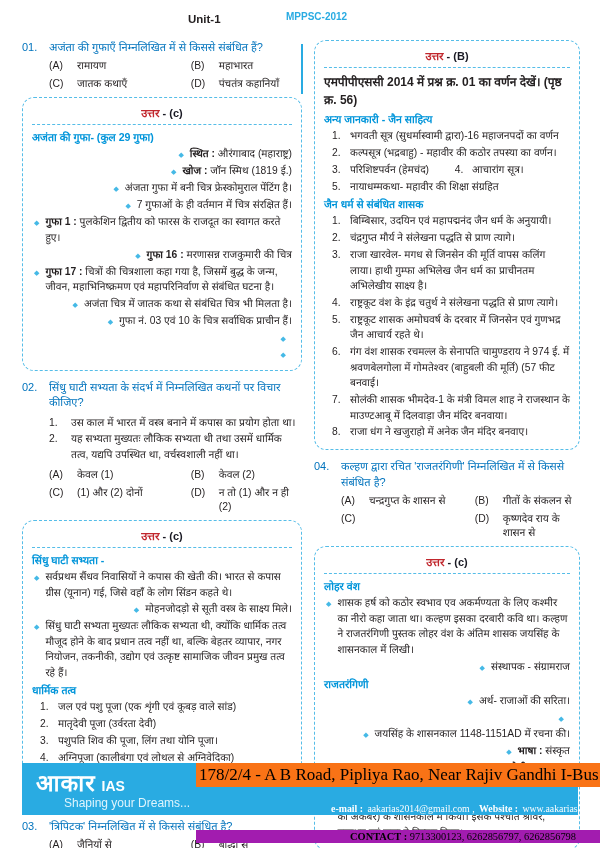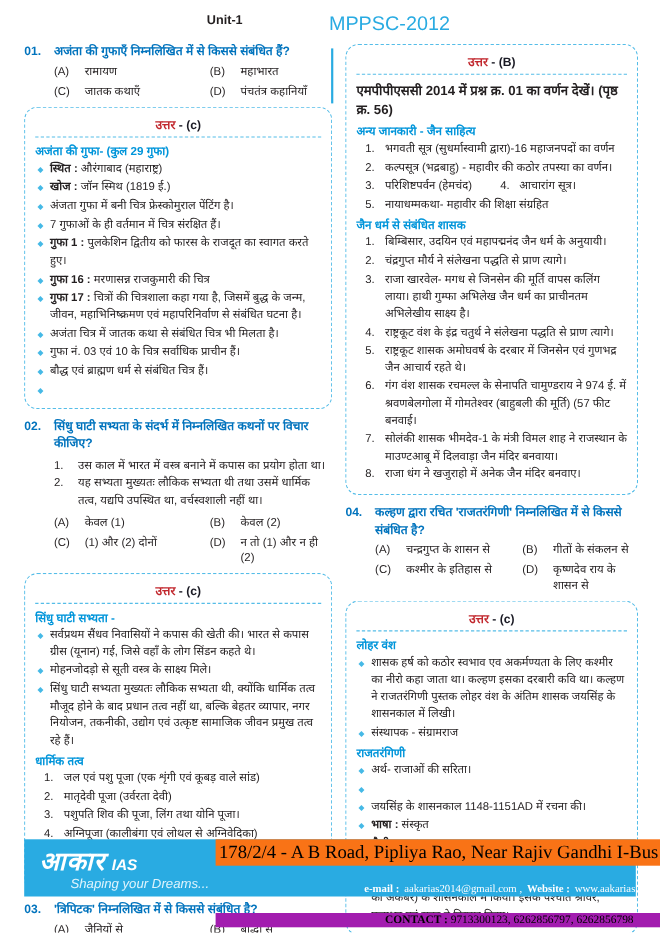--- a/index.html
+++ b/index.html
@@ -1,47 +1,47 @@
 <!DOCTYPE html>
 <html><head>
 <meta charset="utf-8">
 <style>
   html,body{margin:0;padding:0;background:#ffffff;}
   .page{position:relative;width:600px;height:848px;background:#fff;overflow:hidden;
         font-family:"Liberation Sans","DejaVu Sans",sans-serif;color:#231f20;}
   .hdr-unit{position:absolute;top:13px;left:188px;font-weight:bold;font-size:11.5px;color:#231f20;}
-  .hdr-exam{position:absolute;top:11px;left:299px;font-weight:normal;font-size:18px;color:#29abe2;}
+  .hdr-exam{position:absolute;top:11px;left:286px;font-weight:bold;font-size:10px;color:#29abe2;}
   .vdiv{position:absolute;left:301px;top:44px;width:2px;height:50px;background:#29abe2;}
   .cols{position:absolute;top:34px;left:22px;width:558px;display:flex;gap:12px;}
   .col-left{width:280px;}
   .col-right{width:266px;}
   
-  .q{display:flex;gap:7px;color:#0073bd;font-weight:bold;font-size:11px;line-height:1.4;margin:6px 0 4px;}
+  .q{display:flex;gap:7px;color:#0073bd;font-weight:normal;font-size:11px;line-height:1.4;margin:6px 0 4px;}
   .q-no{min-width:20px;}
   .opts{display:grid;grid-template-columns:56% 44%;padding-left:27px;font-size:10.4px;row-gap:4px;margin:2px 0 6px;}
   .opt{display:flex;gap:8px;line-height:1.35;}
   .opt-key{min-width:20px;}
   .stmts{padding-left:27px;font-size:10.4px;margin:1px 0 5px;}
   .stmt{display:flex;gap:8px;line-height:1.55;}
   .stmt-n{min-width:14px;}
   
   .abox{border:1.4px dashed #55bde8;border-radius:12px;padding:5px 9px 8px;margin:6px 0 9px;background:#fff;}
   .ahead{text-align:center;font-weight:bold;font-size:11px;border-bottom:1.4px dashed #55bde8;padding:2px 0 4px;margin-bottom:5px;}
   .ahead .red{color:#c1272d;}
   .ahead .val{color:#1a1a24;}
   .anote{font-weight:bold;font-size:12px;line-height:1.5;margin:1px 0 3px;}
   .bheading{color:#0095da;font-weight:bold;font-size:10.6px;margin:3px 0 2px;}
-  .li{display:flex;font-size:10.3px;line-height:1.5;margin:1.5px 0;}
+  .li{display:flex;font-size:10.3px;line-height:1.5;margin:1.5px 0;justify-content:flex-end;}
   .li b:empty{display:none;}
   .diamond{color:#45b9e6;font-size:7px;margin:4px 6px 0 2px;flex:0 0 auto;}
   .nli{display:flex;font-size:10.3px;line-height:1.5;margin:1.5px 0;padding-left:8px;}
   .nli .n{min-width:18px;flex:0 0 auto;}
   
   .footer{position:absolute;left:22px;top:763px;width:556px;height:52px;background:#29abe2;display:flex;}
-  .f-logo{width:168px;color:#fff;padding:3px 6px 0 14px;font-style:italic;}
+  .f-logo{width:168px;color:#fff;padding:3px 6px 0 14px;}
   .f-logo-main{font-size:23px;font-weight:bold;font-family:"Liberation Serif","DejaVu Serif",serif;letter-spacing:1px;}
   .f-logo-ias{font-size:14px;font-weight:bold;margin-left:6px;}
   .f-tagline{color:#dff4fd;font-size:12px;margin-left:28px;margin-top:-2px;white-space:nowrap;}
   .f-center{flex:1;display:flex;flex-direction:column;font-family:"Liberation Serif","DejaVu Serif",serif;}
   .f-address{background:#f97316;color:#000;font-size:17px;text-align:center;padding:2px 3px;white-space:nowrap;}
   .f-webline{color:#fff;font-size:9.8px;text-align:center;padding:16px 0;}
   .f-webline b{margin:0 2px;}
   .f-contact{background:#a21caf;color:#000;font-size:10.4px;text-align:center;padding:1px 19px;}
   .f-page{width:50px;display:flex;align-items:flex-end;justify-content:center;color:#000000;
           font-size:26px;font-weight:bold;border:2px solid #fff;margin:5px 6px 5px 4px;}
@@ -134,21 +134,20 @@
               <div> <span>अजंता चित्र में जातक कथा से संबंधित चित्र भी मिलता है।</span></div>
             </div>
 
             <div class="li">
               <span class="diamond">◆</span>
               <div> <span>गुफा नं. 03 एवं 10 के चित्र सर्वाधिक प्राचीन हैं।</span></div>
             </div>
 
             <div class="li">
               <span class="diamond">◆</span>
-              <div> <span>बौद्ध एवं ब्राह्मण धर्म से संबंधित चित्र हैं।</span></div>
             </div>
 
             <div class="li">
               <span class="diamond">◆</span>
             </div>
           </div>
       </div>
 
       <div class="q">
         <span class="q-no">02.</span>
@@ -354,21 +353,20 @@
             <span>चन्द्रगुप्त के शासन से</span>
           </div>
 
           <div class="opt">
             <span class="opt-key">(B)</span>
             <span>गीतों के संकलन से</span>
           </div>
 
           <div class="opt">
             <span class="opt-key">(C)</span>
-            <span>कश्मीर के इतिहास से</span>
           </div>
 
           <div class="opt">
             <span class="opt-key">(D)</span>
             <span>कृष्णदेव राय के शासन से</span>
           </div>
         </div>
 
       <div class="abox">
         <div class="ahead">

